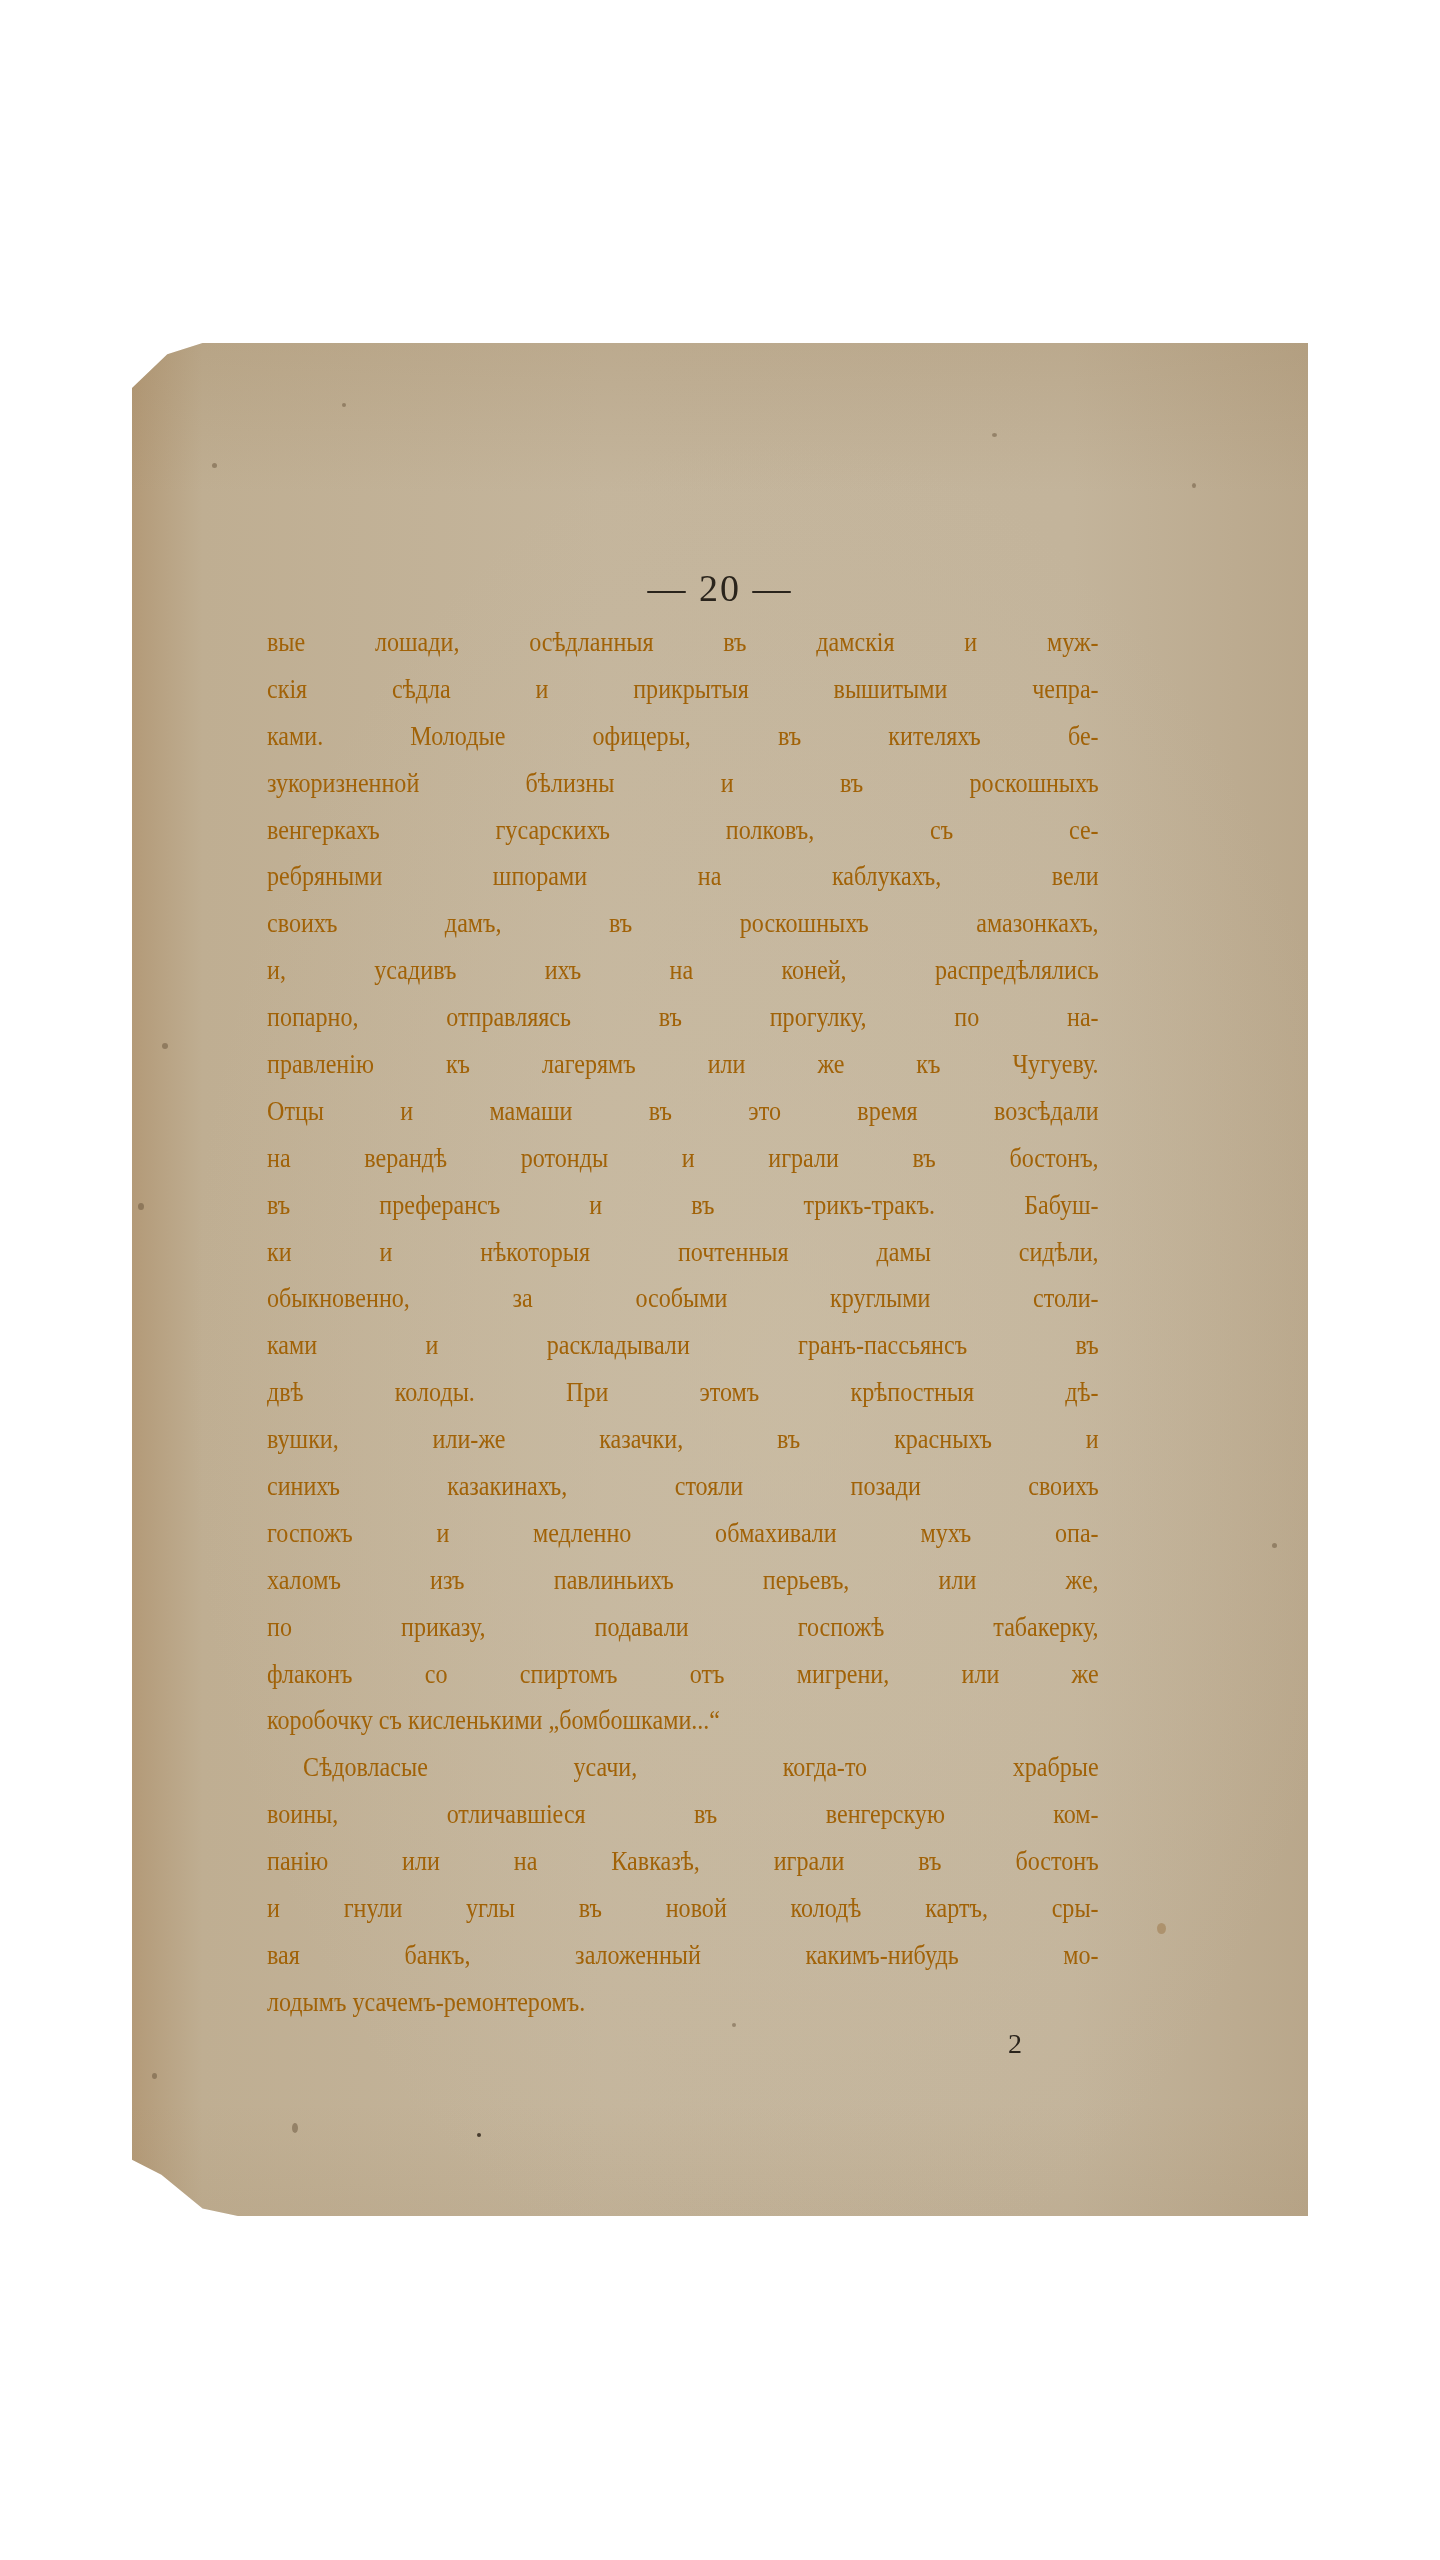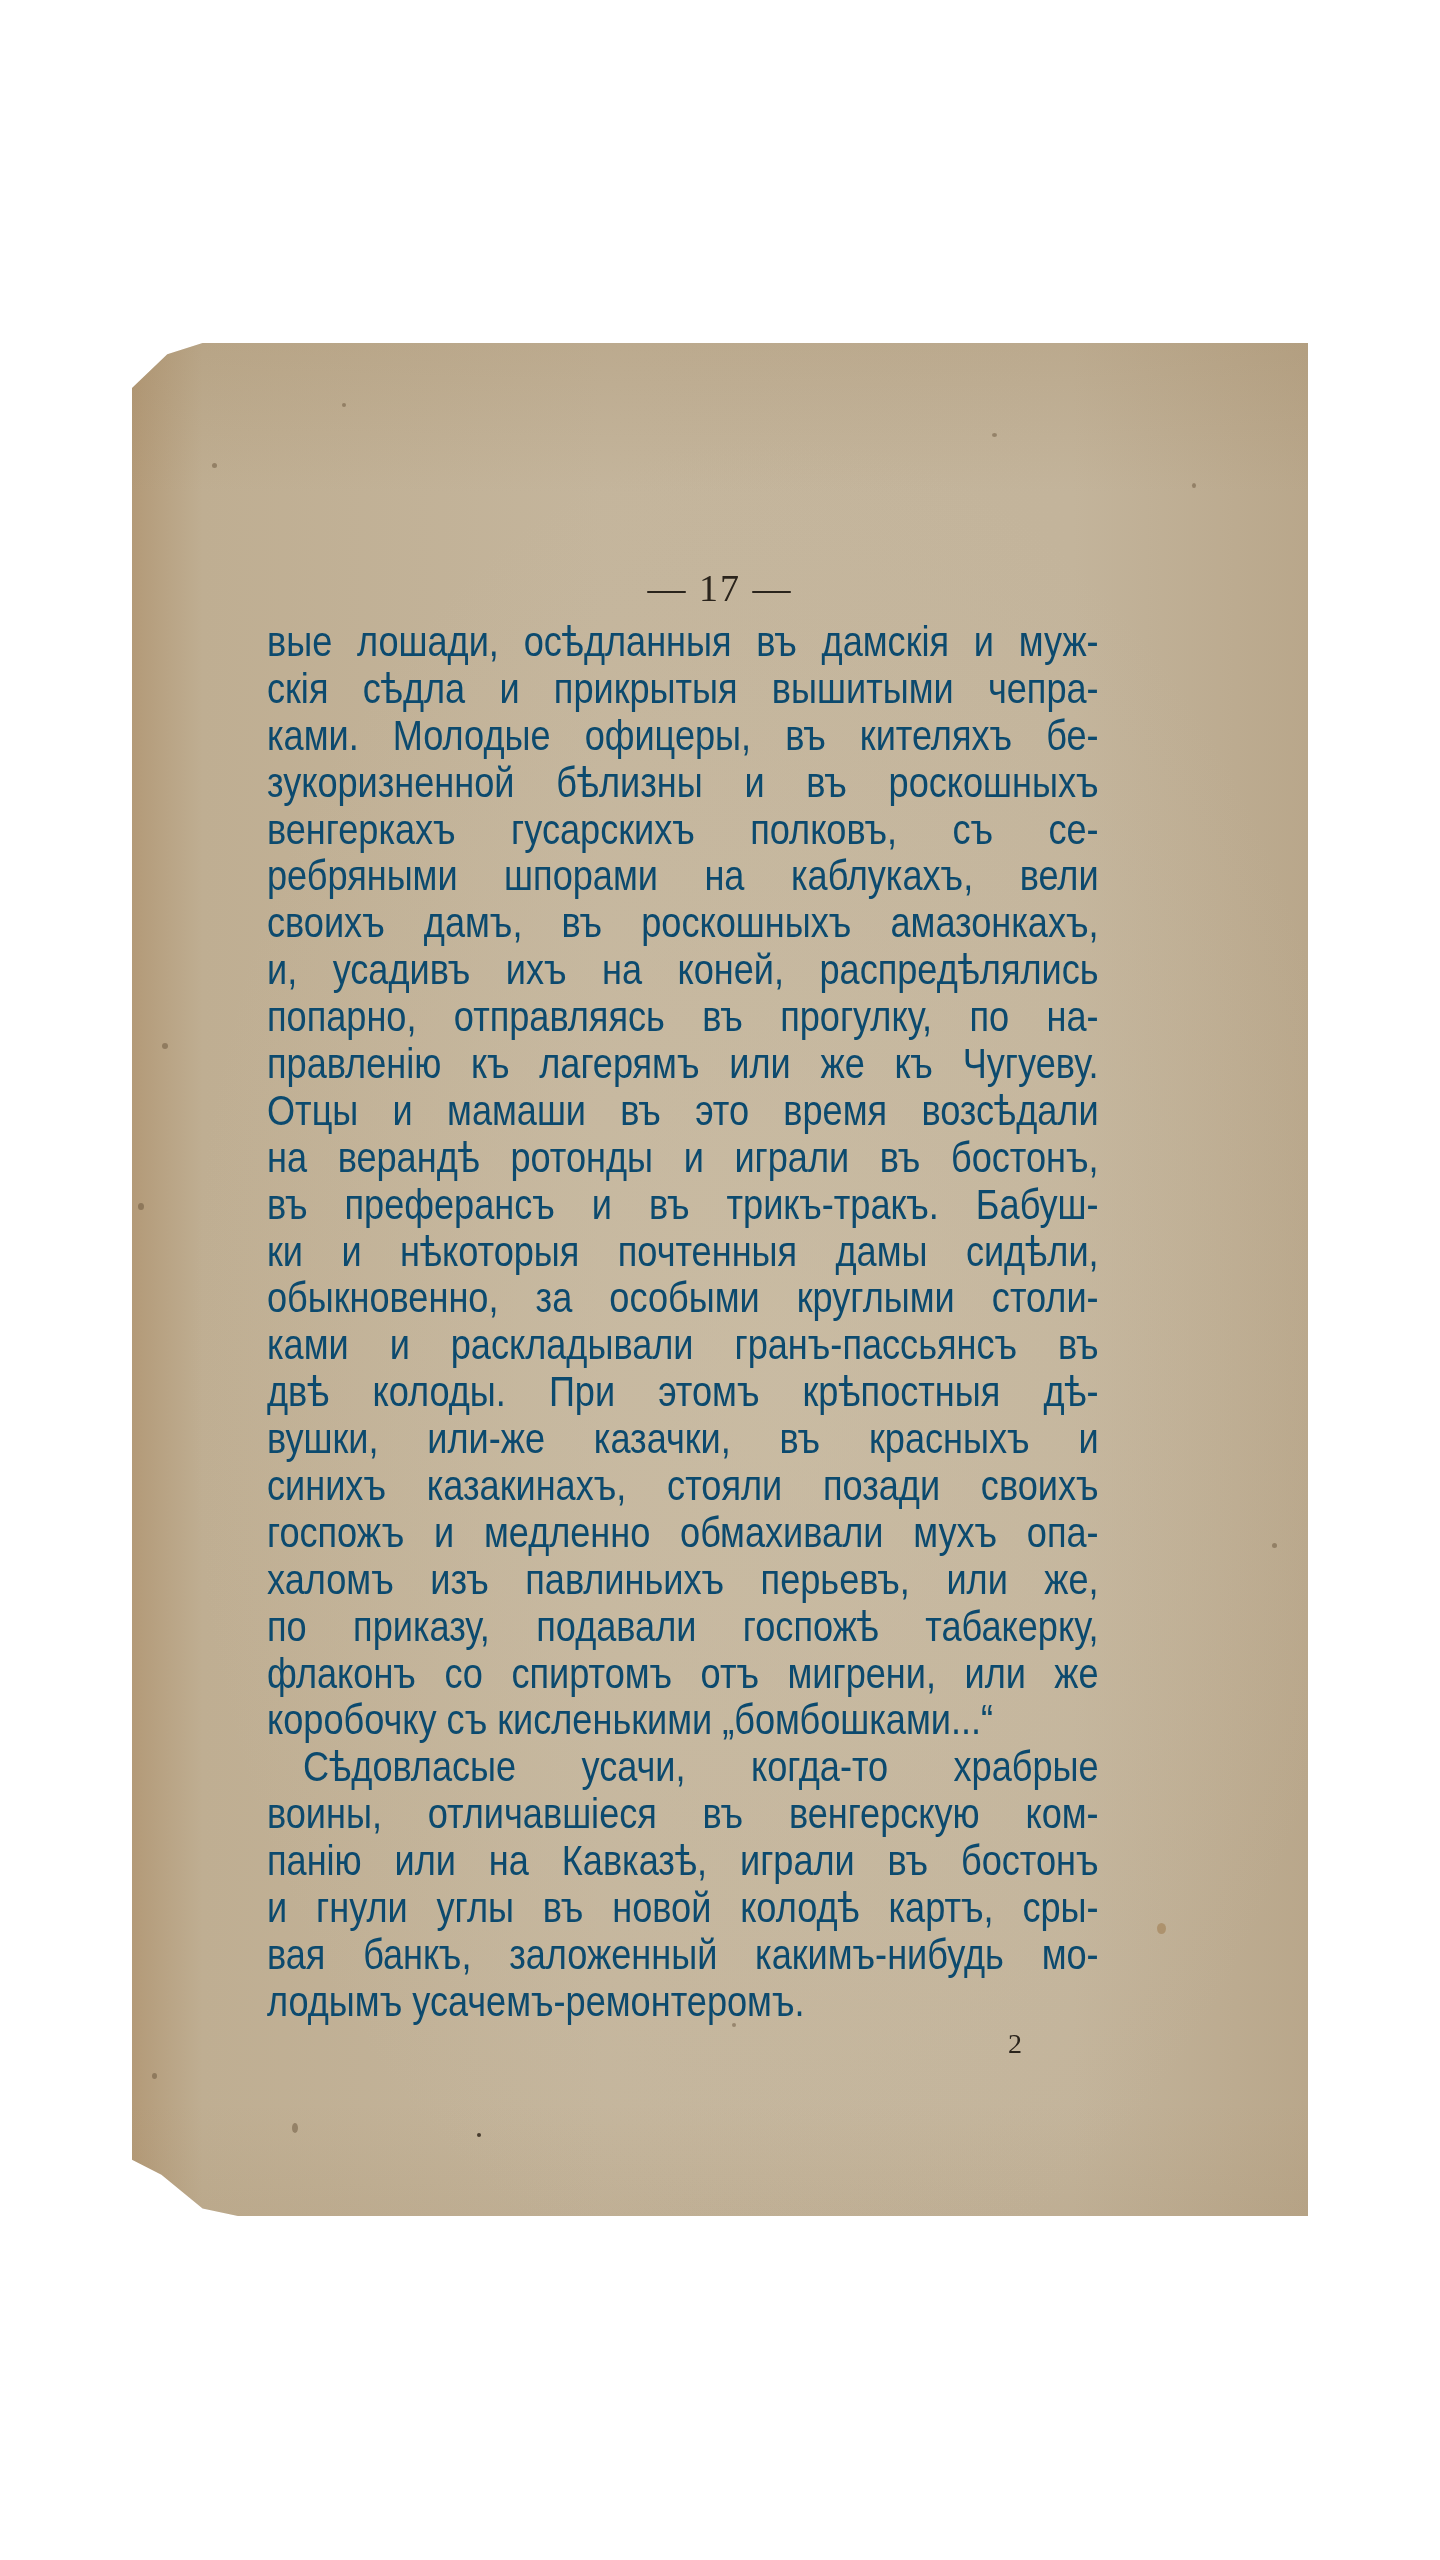--- a/index.html
+++ b/index.html
@@ -46,24 +46,24 @@
     font-family: "Liberation Serif", "DejaVu Serif", serif;
     font-size: 38px;
     color: #2a241c;
     letter-spacing: 2px;
   }
   .text-block {
     position: absolute;
     left: 267px;
     top: 619px;
     width: 832px;
-    font-family: Liberation Sans, sans-serif;
-    font-size: 42px;
+    font-family: Liberation Serif, serif;
+    font-size: 28px;
     line-height: 46.9px;
-    color: #0c4a6e;
+    color: #a16207;
   }
   .line {
     display: block;
     white-space: nowrap;
     text-align: justify;
     text-align-last: justify;
     height: 46.9px;
     transform: scaleX(0.86);
     transform-origin: left center;
     width: 967px;
@@ -95,21 +95,21 @@
   <span class="speck" style="left:30px;top:700px;width:6px;height:6px;"></span>
   <span class="speck" style="left:1140px;top:1200px;width:5px;height:5px;"></span>
   <span class="speck" style="left:6px;top:860px;width:6px;height:7px;"></span>
   <span class="speck" style="left:1025px;top:1580px;width:9px;height:11px;background:rgba(150,110,60,0.45);"></span>
   <span class="speck" style="left:160px;top:1780px;width:6px;height:10px;"></span>
   <span class="speck" style="left:345px;top:1790px;width:4px;height:4px;background:rgba(40,30,20,0.8);"></span>
   <span class="speck" style="left:20px;top:1730px;width:5px;height:6px;"></span>
   <span class="speck" style="left:600px;top:1680px;width:4px;height:4px;"></span>
 </div>
 
-<div class="running-head">— 17 —</div>
+<div class="running-head">— 20 —</div>
 
 <div class="text-block">
   <span class="line">вые лошади, осѣдланныя въ дамскія и муж-</span>
   <span class="line">скія сѣдла и прикрытыя вышитыми чепра-</span>
   <span class="line">ками. Молодые офицеры, въ кителяхъ бе-</span>
   <span class="line">зукоризненной бѣлизны и въ роскошныхъ</span>
   <span class="line">венгеркахъ гусарскихъ полковъ, съ се-</span>
   <span class="line">ребряными шпорами на каблукахъ, вели</span>
   <span class="line">своихъ дамъ, въ роскошныхъ амазонкахъ,</span>
   <span class="line">и, усадивъ ихъ на коней, распредѣлялись</span>

